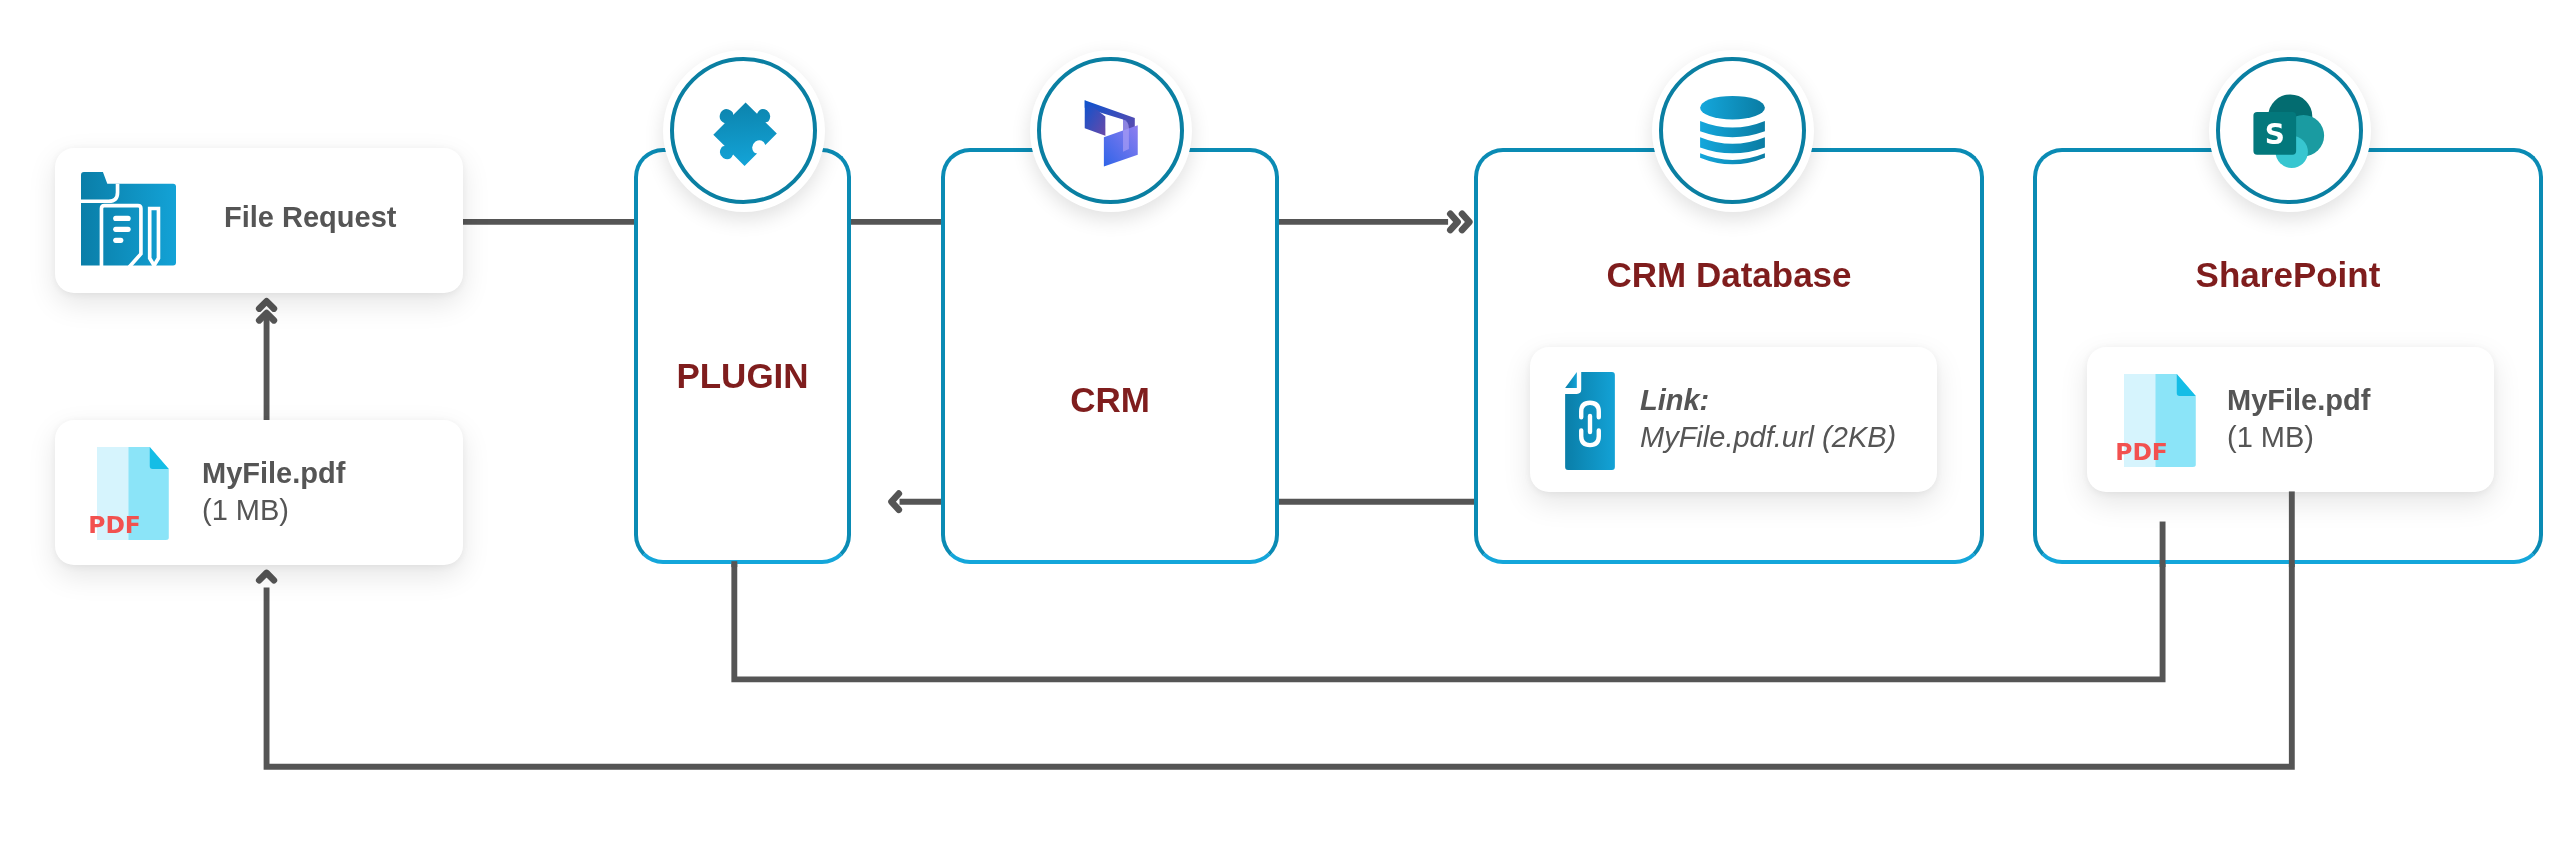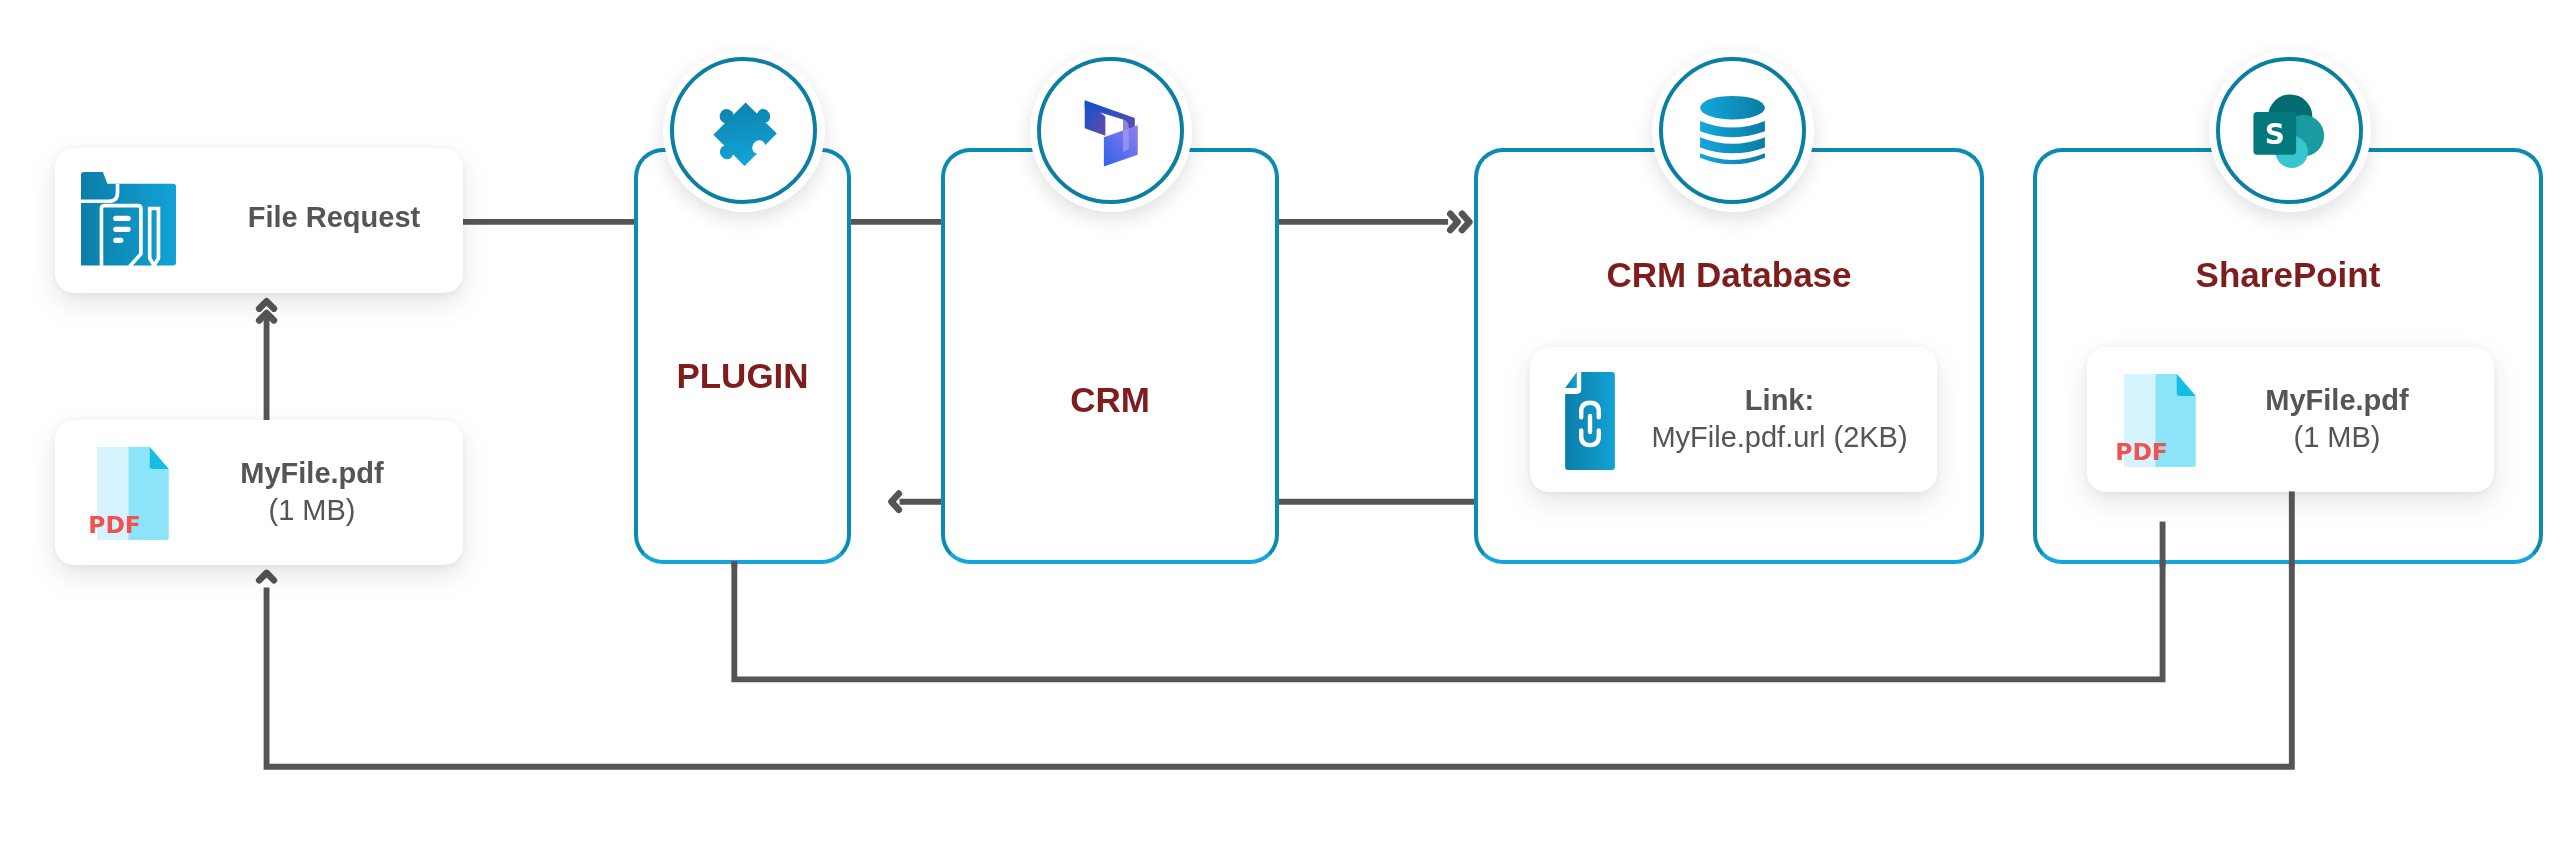--- a/index.html
+++ b/index.html
@@ -12,21 +12,21 @@
   .box { position: absolute; background: #fff; border: 4.4px solid #0a8bb4; border-radius: 29px;
          border-bottom-color: #14a6da; box-sizing: border-box;
          background-clip: padding-box; }
   .box-title { position: absolute; left: 0; right: 0; text-align: center;
                color: #7f1d1d; font-weight: bold; font-size: 35px; }
   .badge { position: absolute; width: 162px; height: 162px; border-radius: 50%;
            background: #fff; box-shadow: 0 7.3px 20.6px rgba(0,0,0,0.12); }
   .badge .ring { position: absolute; left: 7.3px; top: 7.3px; width: 147px; height: 147px;
                  border-radius: 50%; border: 4.4px solid #0a7fa2; box-sizing: border-box; }
   .badge svg { position: absolute; left: 40px; top: 40px; width: 81px; height: 81px; }
-  .card-text { position: absolute; text-align: center; color: #555555; font-size: 29px; line-height: 37px; }
+  .card-text { position: absolute; text-align: left; color: #555555; font-size: 29px; line-height: 37px; }
   .card-text .t1 { font-weight: bold; }
 </style>
 </head>
 <body>
 
 <svg class="wires" viewBox="0 0 3508 1168">
   <g stroke="#555555" stroke-width="8" fill="none" stroke-linecap="butt">
 
     <line x1="630" y1="302" x2="866" y2="302"></line>
     <line x1="1158" y1="302" x2="1284" y2="302"></line>
@@ -96,21 +96,21 @@
   <div class="box-title" style="top:204px;">PLUGIN</div>
 </div>
 
 <div class="box" style="left:941px;top:148px;width:338px;height:416px;">
   <div class="box-title" style="top:204px;margin-top:24px;">CRM</div>
 </div>
 
 <div class="box" style="left:1474px;top:148px;width:510px;height:416px;">
   <div class="box-title" style="top:103px;">CRM Database</div>
 </div>
-<div class="card" style="left:1530px;top:347px;width:407px;height:145px;">
+<div class="card" style="left:1530px;top:347px;width:407px;height:145px;font-style:italic;">
   <svg class="abs" style="left:35px;top:25px;width:50px;height:98px;" viewBox="0 0 68 134">
     <defs>
         <linearGradient id="gBlue2" x1="0" x2="1">
           <stop offset="0" stop-color="#0a7ea8"></stop>
           <stop offset="1" stop-color="#13a2d6"></stop>
         </linearGradient>
       </defs>
     <path d="M22 0 H64 Q68 0 68 4 V130 Q68 134 64 134 H4 Q0 134 0 130 V30 H16 Q22 30 22 24 Z" fill="url(#gBlue2)"></path>
     <path d="M0 22 L16 0 V22 Z" fill="url(#gBlue2)"></path>
     <path d="M22 62 V54 Q22 42 34 42 Q46 42 46 54 V62" stroke="#fff" stroke-width="6" fill="none" stroke-linecap="round"></path>

